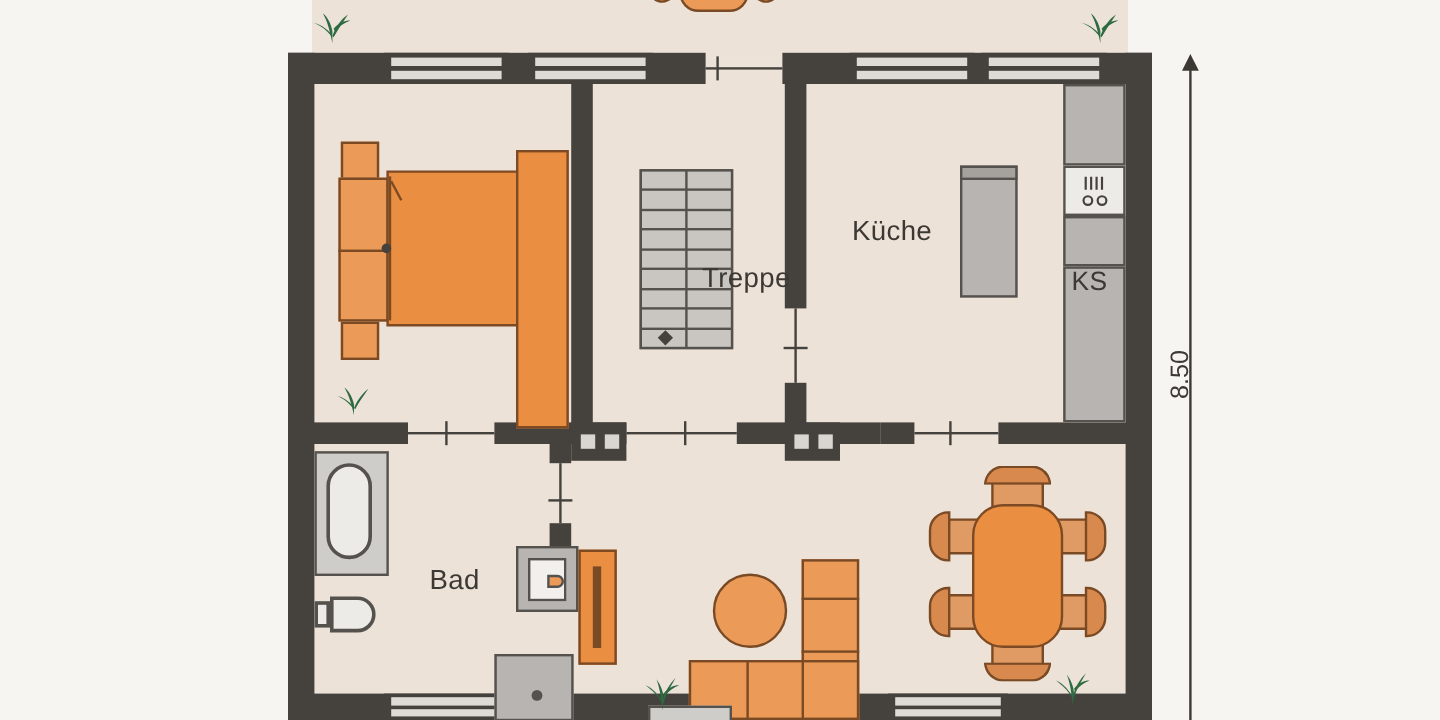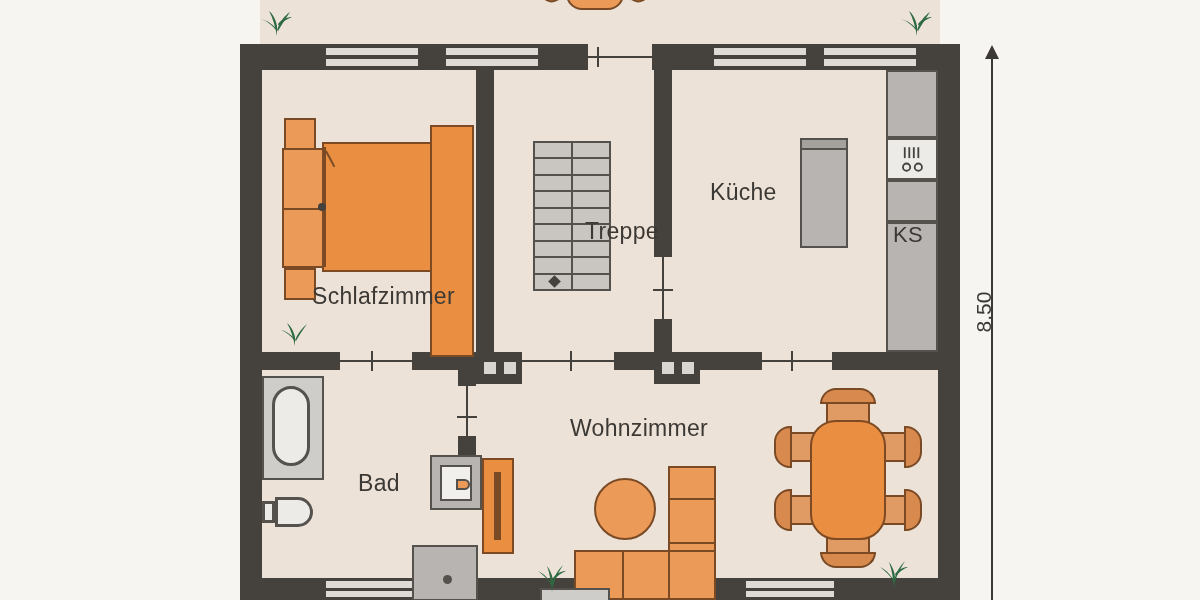--- a/index.html
+++ b/index.html
@@ -252,21 +252,20 @@
     <div class="furn" style="left:42px; top:208px; width:42px; height:2px; background:#7a4a25;"></div>
 
     <div class="furn orange-solid" style="left:82px; top:142px; width:118px; height:130px; border-radius:0 8px 8px 0;"></div>
 
     <div class="furn" style="left:84px; top:147px; width:2px; height:120px; background:#7a4a25;"></div>
     <div class="furn" style="left:86px; top:150px; width:18px; height:2px; background:#7a4a25; transform:rotate(62deg); transform-origin:left center;"></div>
     <div class="furn" style="left:78px; top:203px; width:8px; height:8px; border-radius:50%; background:#45423e;"></div>
 
     <div class="furn orange-solid" style="left:190px; top:125px; width:44px; height:232px;"></div>
 
-    <div class="room-label" style="left:72px; top:283px;">Schlafzimmer</div>
 
     <div id="stairs" style="left:293px; top:141px; width:78px; height:150px;">
       <i></i>
         <i></i>
       <i></i>
         <i></i>
       <i></i>
         <i></i>
       <i></i>
         <i></i>
@@ -354,21 +353,20 @@
     <div class="chairback" style="left:635px; top:432px; width:36px; height:30px; border-radius:0 6px 6px 0;"></div>
     <div class="chairback" style="left:664px; top:426px; width:18px; height:42px; border-radius:0 16px 16px 0; background:#d88a4e;"></div>
 
     <div class="chairback" style="left:635px; top:495px; width:36px; height:30px; border-radius:0 6px 6px 0;"></div>
     <div class="chairback" style="left:664px; top:489px; width:18px; height:42px; border-radius:0 16px 16px 0; background:#d88a4e;"></div>
 
     <div class="furn orange-solid" style="left:570px; top:420px; width:76px; height:120px; border-radius:26px;"></div>
 
     <div class="furn grey-light" style="left:300px; top:588px; width:70px; height:20px;"></div>
 
-    <div class="room-label" style="left:330px; top:415px;">Wohnzimmer</div>
 
     <div class="plant" style="left:20px; top:0px; width:34px; height:36px;">
       <svg width="34" height="36" viewBox="0 0 34 36">
         <g fill="#2f6b42">
           <path d="M17 36 C15 26 13 18 9 11 C13 14 16 20 17 26 Z"></path>
           <path d="M17 30 C20 22 24 16 30 12 C26 18 22 24 18 31 Z"></path>
           <path d="M16 28 C11 23 6 20 1 19 C7 21 12 25 16 30 Z"></path>
           <path d="M18 24 C22 19 27 17 32 17 C27 19 22 22 19 26 Z"></path>
         </g>
       </svg>

